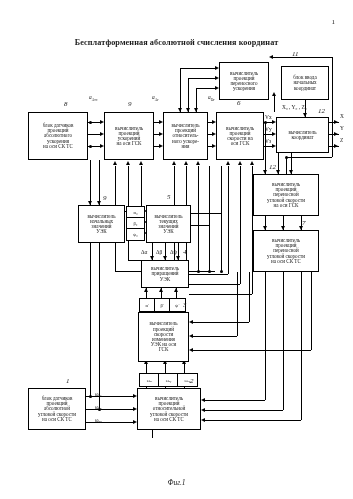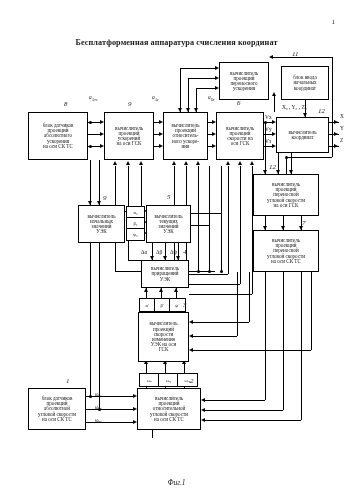--- a/index.html
+++ b/index.html
@@ -51,21 +51,21 @@
   .ar-l{border-top:2.2px solid transparent;border-bottom:2.2px solid transparent;border-right:4px solid #000;}
   .ar-d{border-left:2.2px solid transparent;border-right:2.2px solid transparent;border-top:4px solid #000;}
   .ar-u{border-left:2.2px solid transparent;border-right:2.2px solid transparent;border-bottom:4px solid #000;}
   .vcell{position:absolute;border:1px solid #000;background:#fff;font-size:4.6px;
          display:flex;align-items:center;justify-content:center;z-index:6;}
 </style>
 </head>
 <body>
 
 <div class="page-num">1</div>
-<div class="title">Бесплатформенная аппаратура счисления координат</div>
+<div class="title">Бесплатформенная абсолютной счисления координат</div>
 <div class="fig">Фиг.1</div>
 
 <div class="canvas">
 
   <div class="box" style="left:28px;top:112px;width:60px;height:48px;">
     <span>
         <span>блок датчиков</span>
         <span>проекций</span>
         <span>абсолютного</span>
         <span>ускорения</span>

